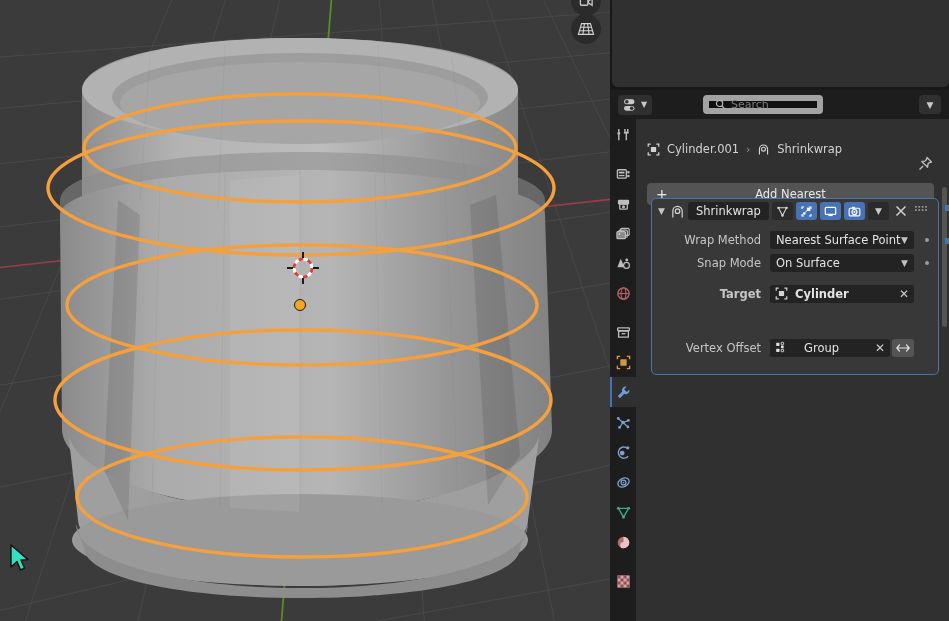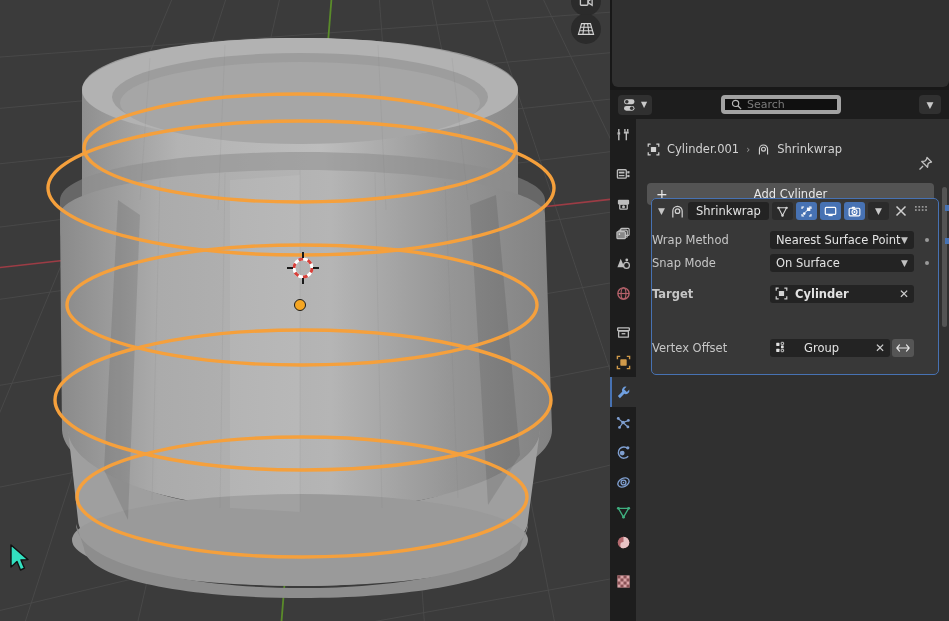--- a/index.html
+++ b/index.html
@@ -64,23 +64,23 @@
     background: #1d1d1d;
     display: flex; align-items: center;
   }
   .editor-type-btn {
     margin-left: 8px;
     height: 20px; width: 34px;
     background: #303030; border-radius: 4px;
     display: flex; align-items: center; justify-content: center; gap: 2px;
   }
   .search-box {
-    position: absolute; left: 111px; top: 5px;
+    position: absolute; left: 93px; top: 5px;
     width: 120px; height: 19px;
-    background: #101010; border: 4px solid #a3a3a3; border-radius: 4px;
+    background: #101010; border: 6px solid #a3a3a3; border-radius: 4px;
     display: flex; align-items: center; padding-left: 6px; gap: 5px;
   }
   .search-box .ph { color: #7b7b7b; font-size: 11px; }
   .hdr-dropdown {
     position: absolute; right: 8px; top: 5px;
     width: 22px; height: 19px;
     background: #303030; border-radius: 4px;
     display: flex; align-items: center; justify-content: center;
   }
 
@@ -149,21 +149,21 @@
   .mod-toggle.on { background: #4772b3; }
   .mod-x { width: 18px; height: 18px; display:flex; align-items:center; justify-content:center; }
   .dots-grip { width: 16px; height: 18px; display:flex; align-items:center; justify-content:center;}
 
   
   .row {
     position: absolute; left: 0; width: 100%; height: 21px;
     display: flex; align-items: center;
   }
   .row .lbl {
-    width: 118px; padding-right: 0;
+    width: 118px; text-align: right; padding-right: 9px;
     color: #c6c6c6; font-size: 11.5px;
   }
   .field {
     height: 18px; border-radius: 3px;
     display: flex; align-items: center;
     font-size: 11.5px; color: #e3e3e3;
   }
   .field.dropdown {
     background: #232323; width: 144px; padding: 0 6px;
     justify-content: flex-start; position: relative;
@@ -539,21 +539,21 @@
           <span>Shrinkwrap</span>
         </div>
 
         <svg id="pin-icon" width="15" height="15" viewBox="0 0 16 16">
           <path d="M9.6 1.6 L14.4 6.4 L12.2 7 L10.6 8.6 L10.2 12 L4 5.8 L7.4 5.4 L9 3.8 Z" fill="none" stroke="#c0c0c0" stroke-width="1.4" stroke-linejoin="round"></path>
           <line x1="5.4" y1="10.6" x2="1.6" y2="14.4" stroke="#c0c0c0" stroke-width="1.4"></line>
         </svg>
 
         <div id="add-modifier">
           <span class="plus">+</span>
-          <span>Add Cylinder</span>
+          <span>Add Nearest</span>
         </div>
       </div>
 
       <div id="props-scroll"></div>
     </div>
 
     <div class="edge-sliver" style="top:205px;height:6px;"></div>
     <div class="edge-sliver" style="top:238px;height:6px;"></div>
   </div>
 

